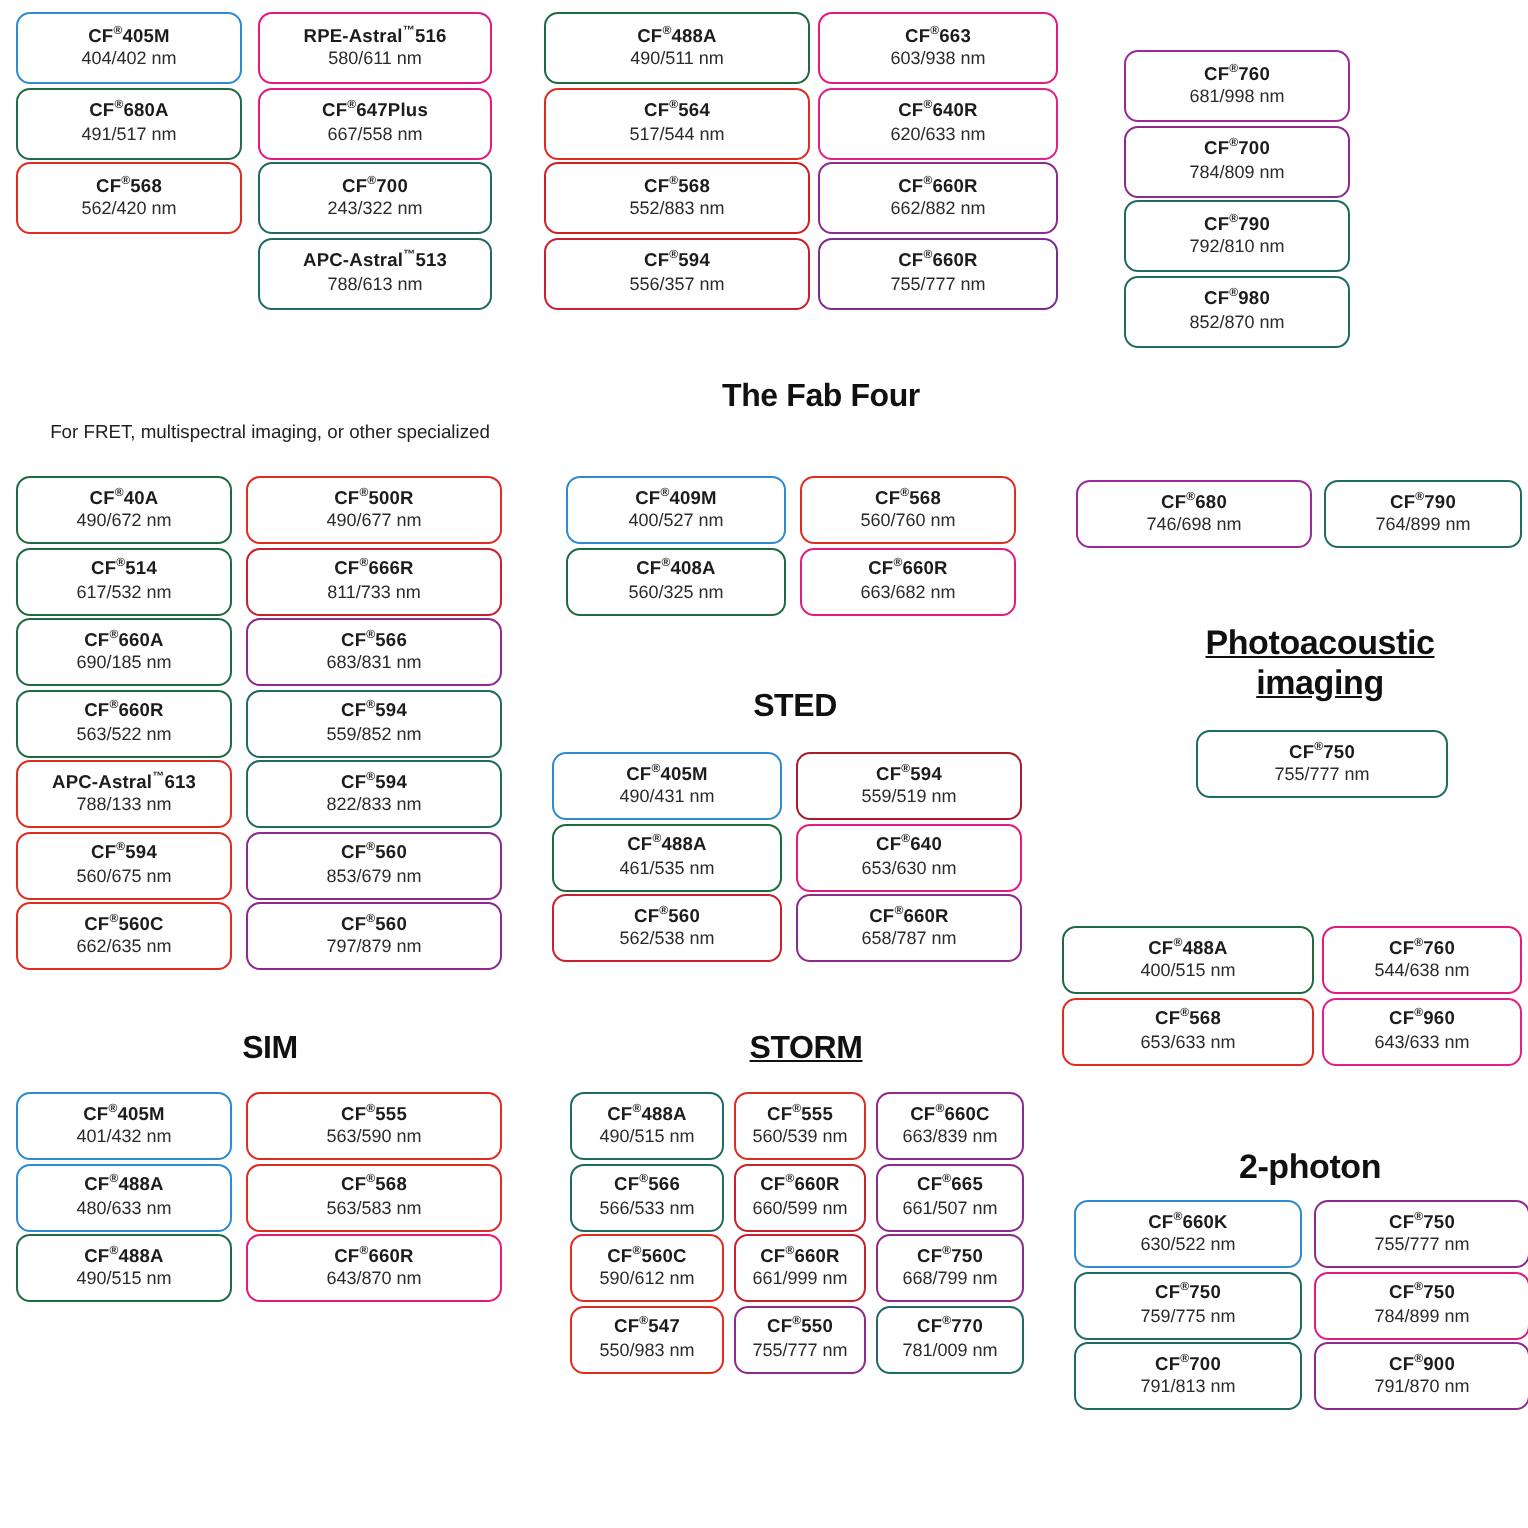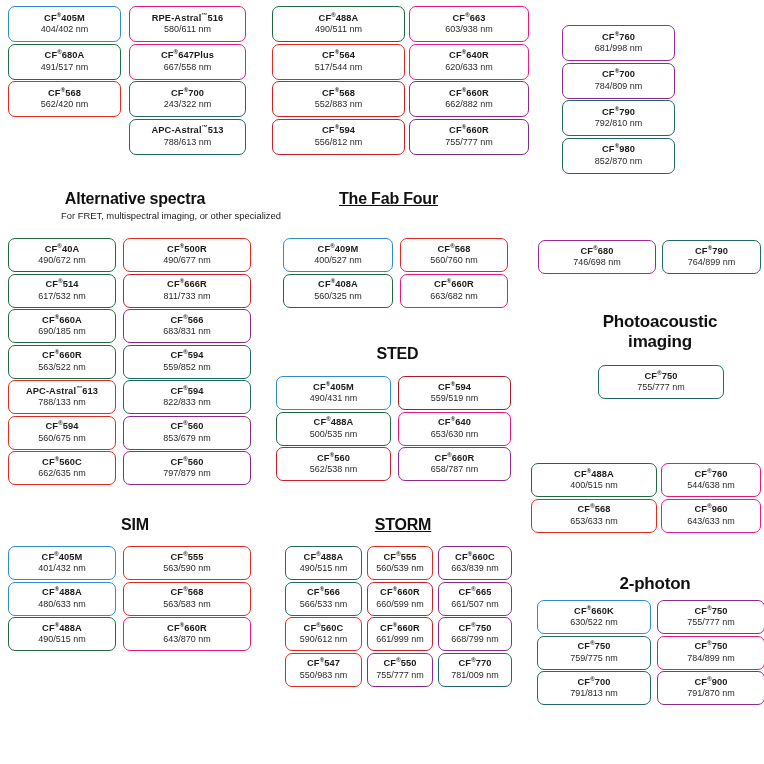--- a/index.html
+++ b/index.html
@@ -68,32 +68,31 @@
     color:#222;
     white-space:nowrap;
   }
   .sect-title.big{font-size:17px;}
 </style>
 </head>
 <body>
 
 <div class="canvas">
 
-  <div class="sect-title" style="left:0px;top:190px;width:270px;">Alternative spectra</div>
-  <div class="sect-sub" style="left:0px;top:210px;width:270px;padding-left:36px;">For FRET, multispectral imaging, or other specialized</div>
-
-  <div class="sect-title" style="left:256px;top:190px;width:265px;text-decoration:underline;">The Fab Four</div>
+  <div class="sect-sub" style="left:0px;top:210px;width:270px;">For FRET, multispectral imaging, or other specialized</div>
+
+  <div class="sect-title" style="left:278px;top:190px;width:265px;">The Fab Four</div>
 
   <div class="sect-title" style="left:265px;top:345px;width:265px;">STED</div>
 
   <div class="sect-title" style="left:0px;top:516px;width:270px;">SIM</div>
 
   <div class="sect-title" style="left:283px;top:516px;width:240px;text-decoration:underline;">STORM</div>
 
-  <div class="sect-title big two-line" style="left:555px;top:312px;width:210px;">
+  <div class="sect-title big two-line" style="left:555px;top:312px;width:210px;text-decoration:underline;">
     <span>Photoacoustic</span><br>
     <span>imaging</span>
   </div>
 
 
   <div class="sect-title big" style="left:545px;top:574px;width:220px;">2-photon</div>
 
 <div class="dye" style="left: 8px; top: 6px; width: 113px; height: 36px; border-color: rgb(46, 139, 208);">
       <div class="nm-name">CF<sup>®</sup>405M</div>
       <div class="nm-spec">404/402 nm</div>
@@ -129,21 +128,21 @@
     <div class="dye" style="left: 272px; top: 43.5px; width: 133px; height: 36px; border-color: rgb(224, 43, 32);">
       <div class="nm-name">CF<sup>®</sup>564</div>
       <div class="nm-spec">517/544 nm</div>
     </div>
     <div class="dye" style="left: 272px; top: 81px; width: 133px; height: 36px; border-color: rgb(208, 32, 32);">
       <div class="nm-name">CF<sup>®</sup>568</div>
       <div class="nm-spec">552/883 nm</div>
     </div>
     <div class="dye" style="left: 272px; top: 118.5px; width: 133px; height: 36px; border-color: rgb(201, 32, 46);">
       <div class="nm-name">CF<sup>®</sup>594</div>
-      <div class="nm-spec">556/812 nm</div>
+      <div class="nm-spec">556/357 nm</div>
     </div>
     <div class="dye" style="left: 409px; top: 6px; width: 120px; height: 36px; border-color: rgb(230, 25, 127);">
       <div class="nm-name">CF<sup>®</sup>663</div>
       <div class="nm-spec">603/938 nm</div>
     </div>
     <div class="dye" style="left: 409px; top: 43.5px; width: 120px; height: 36px; border-color: rgb(224, 32, 140);">
       <div class="nm-name">CF<sup>®</sup>640R</div>
       <div class="nm-spec">620/633 nm</div>
     </div>
     <div class="dye" style="left: 409px; top: 81px; width: 120px; height: 36px; border-color: rgb(142, 42, 142);">
@@ -241,21 +240,21 @@
     <div class="dye" style="left: 400px; top: 273.5px; width: 108px; height: 34px; border-color: rgb(230, 25, 127);">
       <div class="nm-name">CF<sup>®</sup>660R</div>
       <div class="nm-spec">663/682 nm</div>
     </div>
     <div class="dye" style="left: 276px; top: 376px; width: 115px; height: 34px; border-color: rgb(46, 139, 208);">
       <div class="nm-name">CF<sup>®</sup>405M</div>
       <div class="nm-spec">490/431 nm</div>
     </div>
     <div class="dye" style="left: 276px; top: 411.5px; width: 115px; height: 34px; border-color: rgb(31, 107, 63);">
       <div class="nm-name">CF<sup>®</sup>488A</div>
-      <div class="nm-spec">500/535 nm</div>
+      <div class="nm-spec">461/535 nm</div>
     </div>
     <div class="dye" style="left: 276px; top: 447px; width: 115px; height: 34px; border-color: rgb(201, 32, 46);">
       <div class="nm-name">CF<sup>®</sup>560</div>
       <div class="nm-spec">562/538 nm</div>
     </div>
     <div class="dye" style="left: 398px; top: 376px; width: 113px; height: 34px; border-color: rgb(168, 28, 42);">
       <div class="nm-name">CF<sup>®</sup>594</div>
       <div class="nm-spec">559/519 nm</div>
     </div>
     <div class="dye" style="left: 398px; top: 411.5px; width: 113px; height: 34px; border-color: rgb(230, 25, 127);">

